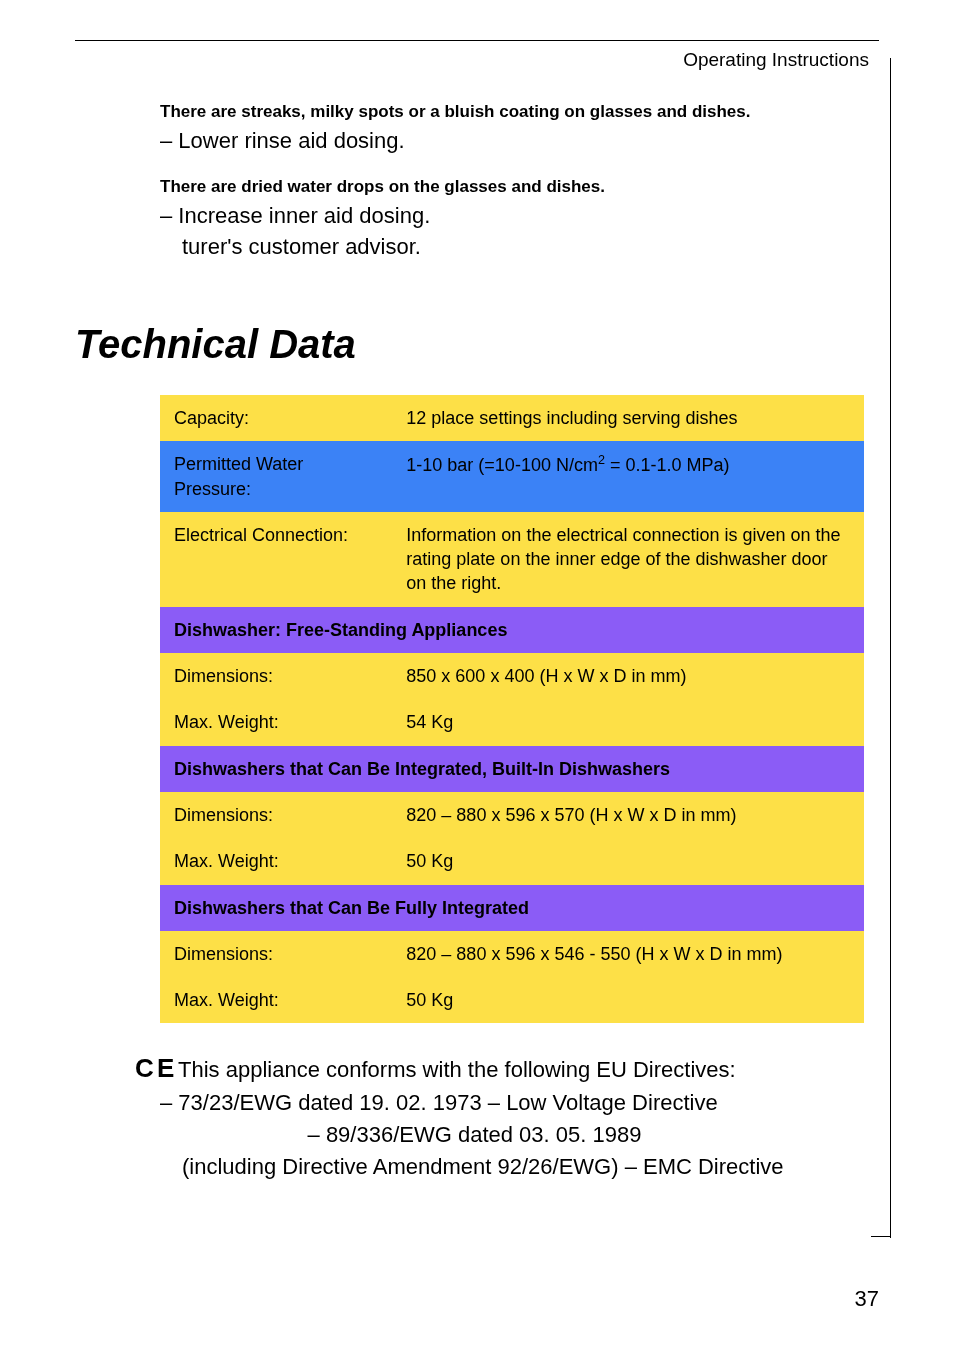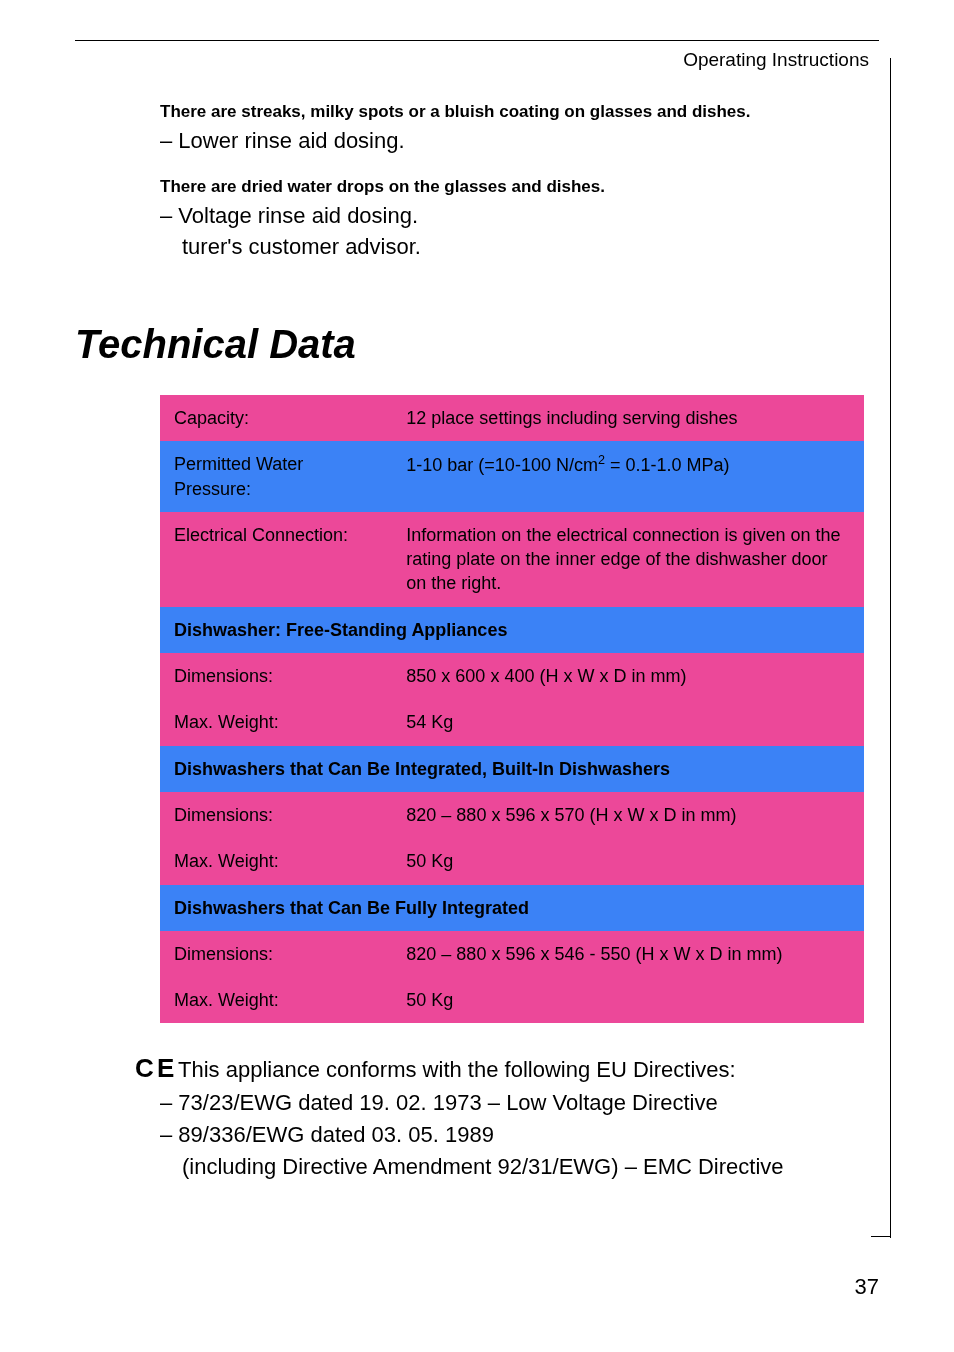--- a/index.html
+++ b/index.html
@@ -68,37 +68,37 @@
     }
     .data-table td {
       padding: 11px 14px;
       vertical-align: top;
       line-height: 1.35;
     }
     .data-table .col1 {
       width: 33%;
     }
     .row-light {
-      background: #ec4899;
+      background: #fde047;
     }
     .row-white {
       background: #3b82f6;
     }
     .section-header-row {
-      background: #3b82f6;
+      background: #8b5cf6;
       font-weight: bold;
     }
     .ce-symbol {
       font-weight: bold;
       font-size: 26px;
       letter-spacing: -2px;
     }
     .page-number {
       position: absolute;
-      bottom: 52px;
+      bottom: 40px;
       right: 75px;
       font-size: 22px;
     }
     .corner-line-v {
       position: absolute;
       right: 63px;
       top: 58px;
       width: 1px;
       height: 1180px;
       background: #000;
@@ -123,21 +123,21 @@
   <div class="header-line"></div>
   <div class="header-text">Operating Instructions</div>
 
   <div class="content">
     <div class="bold-heading">There are streaks, milky spots or a bluish coating on glasses and dishes.</div>
     <div class="body-text">– Lower rinse aid dosing.</div>
 
     <div class="section-gap"></div>
 
     <div class="bold-heading">There are dried water drops on the glasses and dishes.</div>
-    <div class="body-text">– Voltage rinse aid dosing.</div>
+    <div class="body-text">– Increase inner aid dosing.</div>
     <div class="indent-text">turer's customer advisor.</div>
   </div>
 
   <h1 class="main-heading">Technical Data</h1>
 
   <div class="content">
     <table class="data-table">
       <tbody>
           <tr class="row-light">
         <td class="col1">Capacity:</td>
@@ -186,20 +186,20 @@
       </tr>
     </tbody>
       </table>
   </div>
 
   <div style="padding-left: 60px; padding-right: 90px;">
     <div class="body-text">
       <span class="ce-symbol">C E</span><span> This appliance conforms with the following EU Directives:</span>
     </div>
     <div class="body-text" style="padding-left:25px;">– 73/23/EWG dated 19. 02. 1973 – Low Voltage Directive</div>
-    <div class="body-text" style="padding-left:25px;">– 89/336/EWG dated 03. 05. 1989</div>
-    <div class="body-text" style="padding-left:47px;">(including Directive Amendment 92/31/EWG) – EMC Directive</div>
+    <div class="body-text" style="padding-left:25px;text-align:center;">– 89/336/EWG dated 03. 05. 1989</div>
+    <div class="body-text" style="padding-left:47px;">(including Directive Amendment 92/26/EWG) – EMC Directive</div>
   </div>
 
   <div class="page-number">37</div>
   <div class="corner-line-v"></div>
   <div class="corner-line-h"></div>
 </div>
 
 </body></html>

